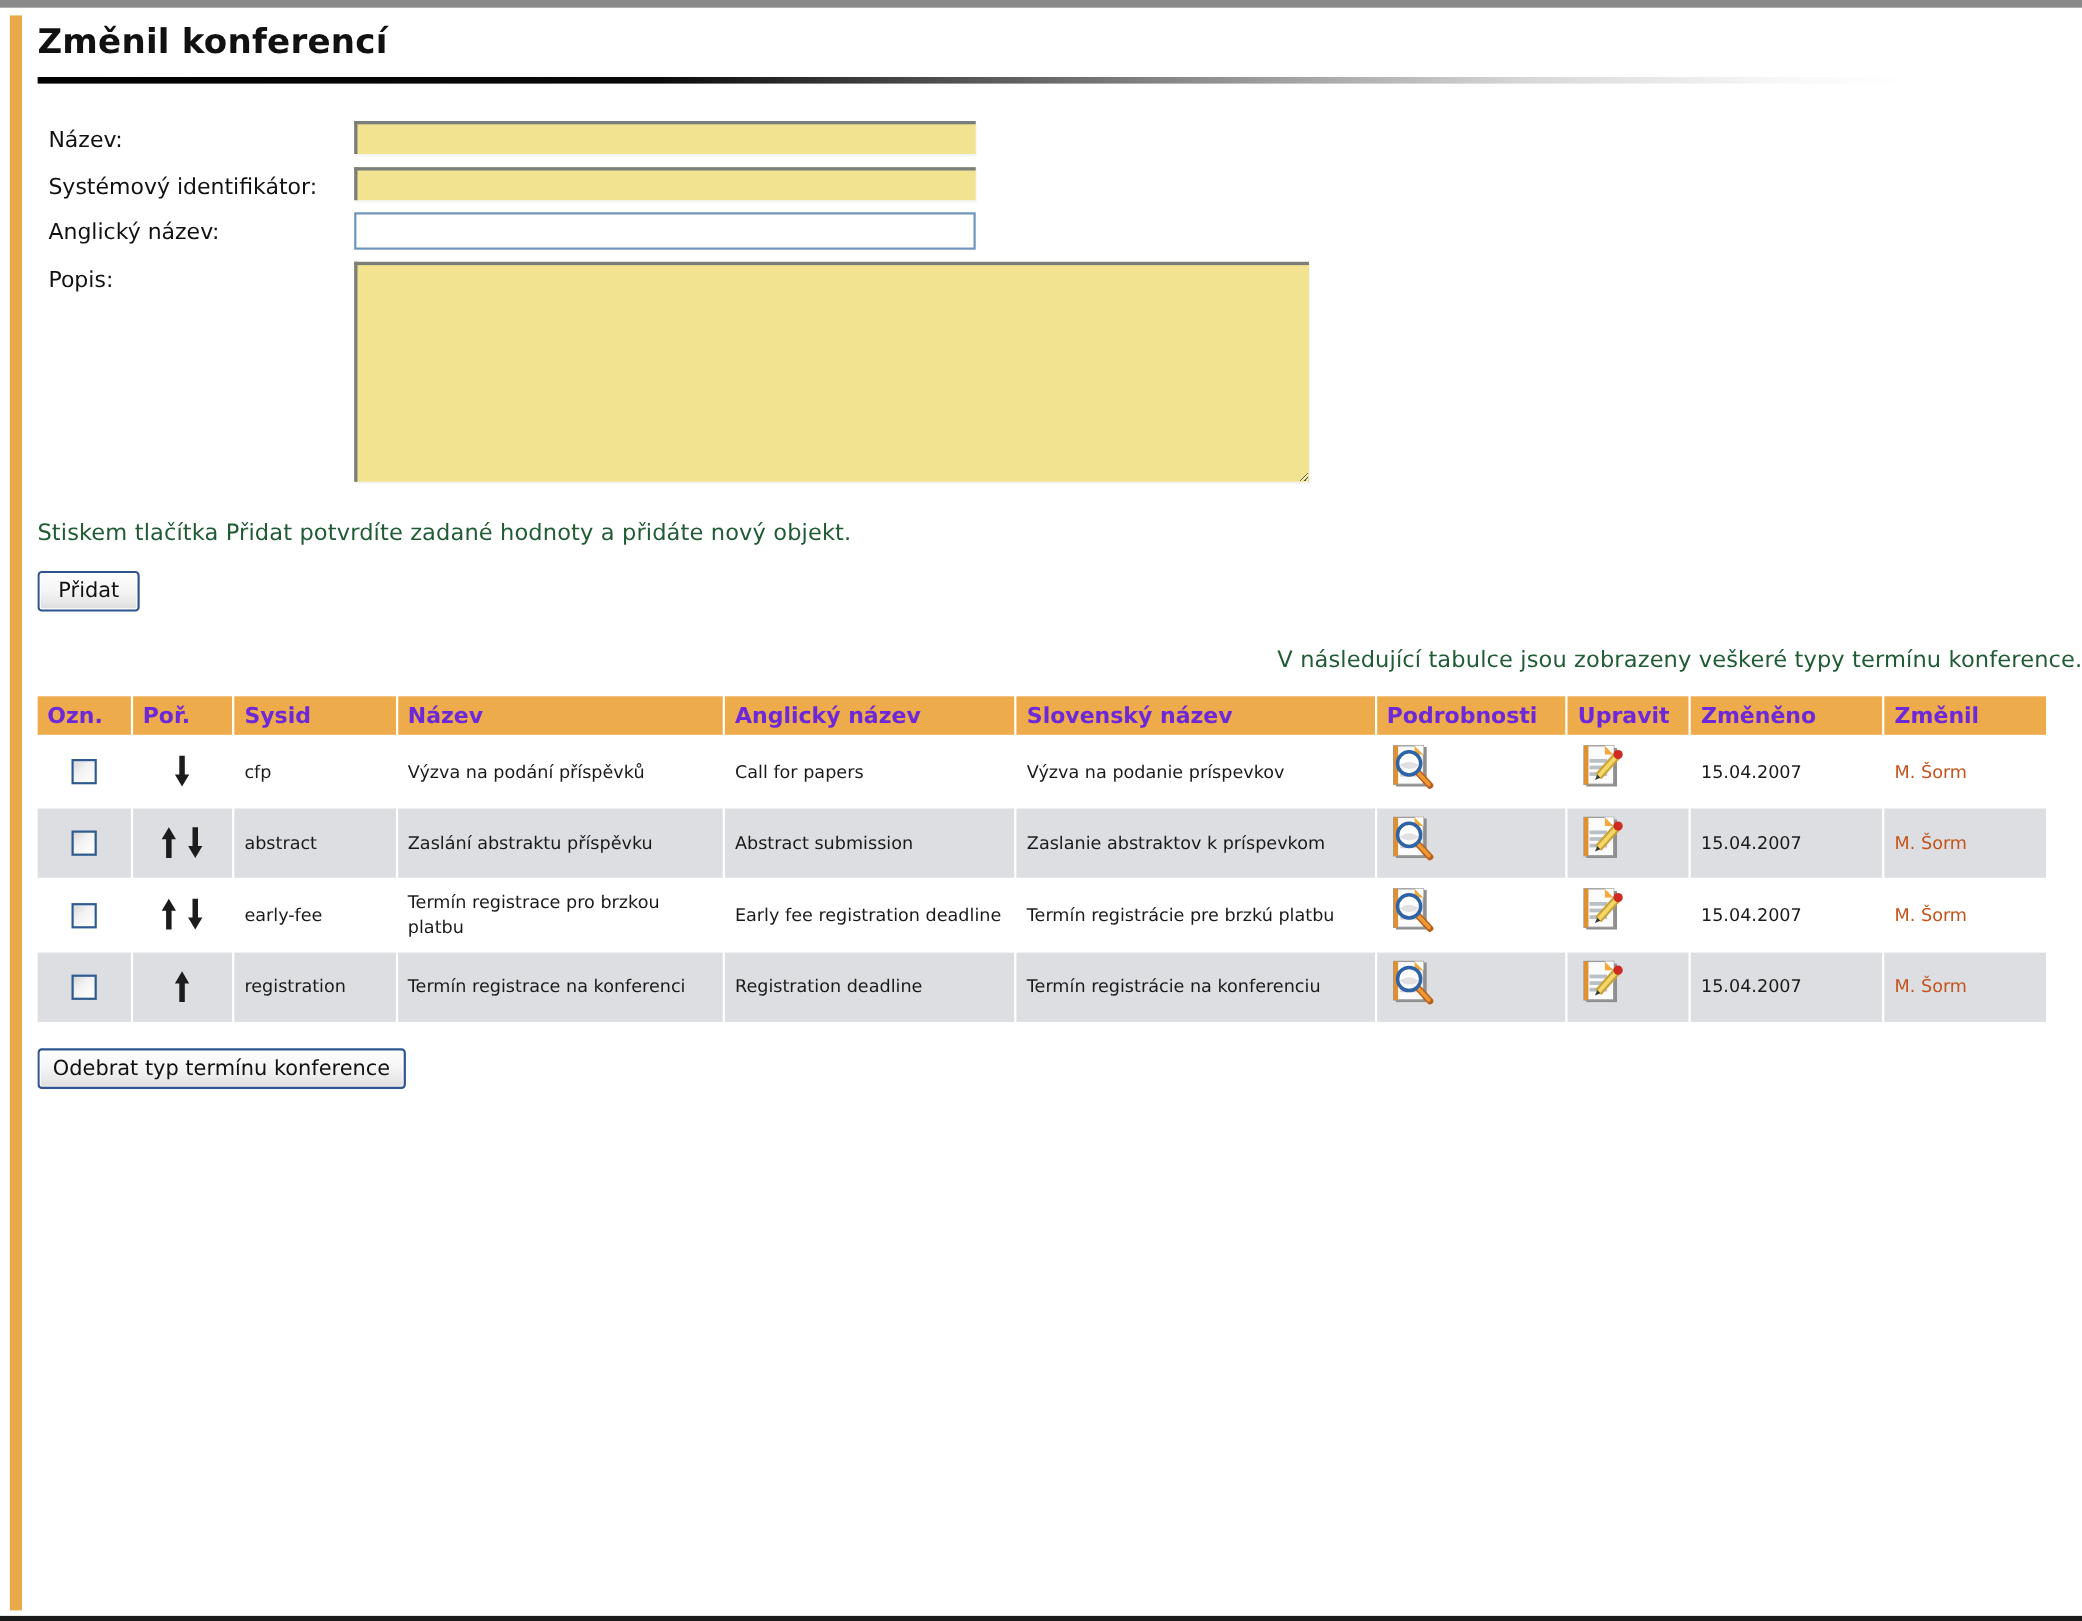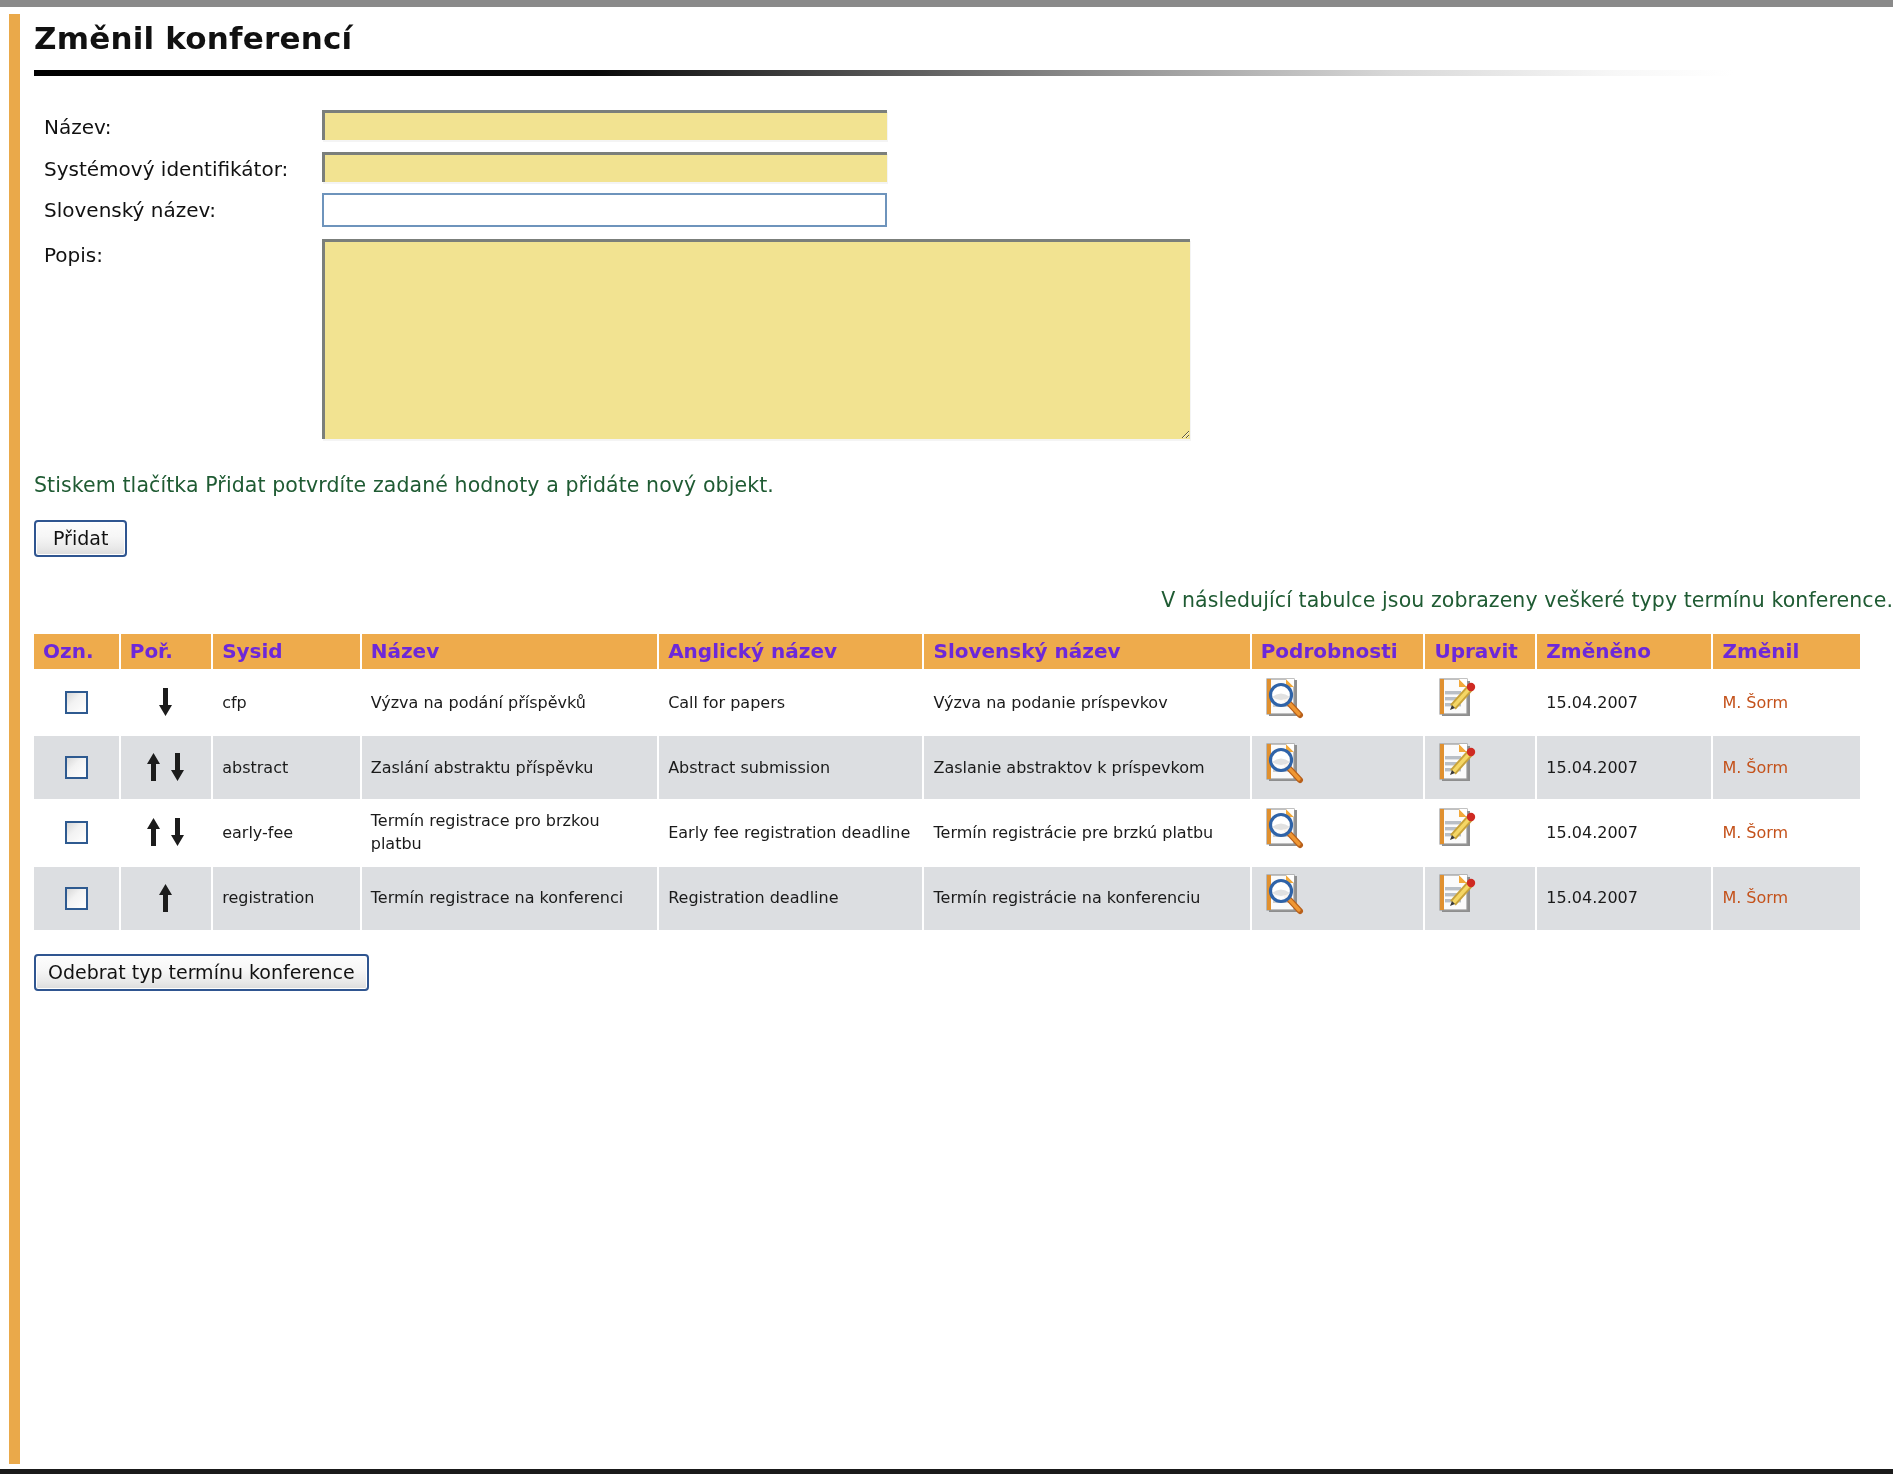--- a/index.html
+++ b/index.html
@@ -214,25 +214,25 @@
       <div class="frow" id="row-nazev">
         <div class="flabel">Název:</div>
         <input class="finput req" type="text" value="" style="">
       </div>
 
       <div class="frow" id="row-sysid">
         <div class="flabel">Systémový identifikátor:</div>
         <input class="finput req" type="text" value="" style="">
       </div>
 
-
-      <div class="frow" id="row-sk">
-        <div class="flabel">Slovenský název:</div>
+      <div class="frow" id="row-en">
+        <div class="flabel">Anglický název:</div>
         <input class="finput opt" type="text" value="" style="">
       </div>
+
 
       <div class="frow" id="row-popis">
         <div class="flabel">Popis:</div>
         <textarea class="ftextarea" style=""></textarea>
       </div>
 
     </div>
 
     <p class="intro" id="hint">Stiskem tlačítka Přidat potvrdíte zadané hodnoty a přidáte nový objekt.</p>
 

